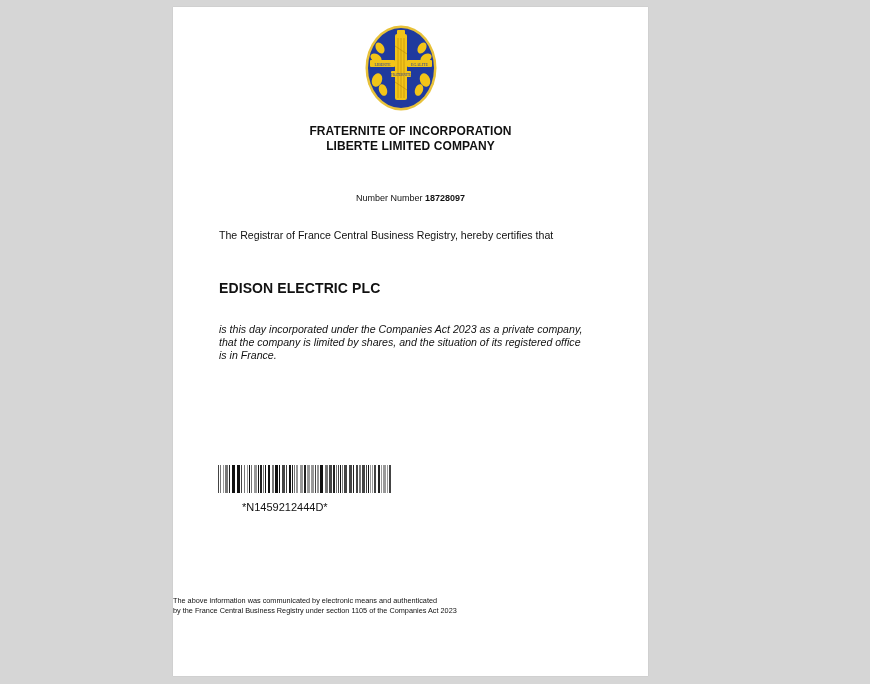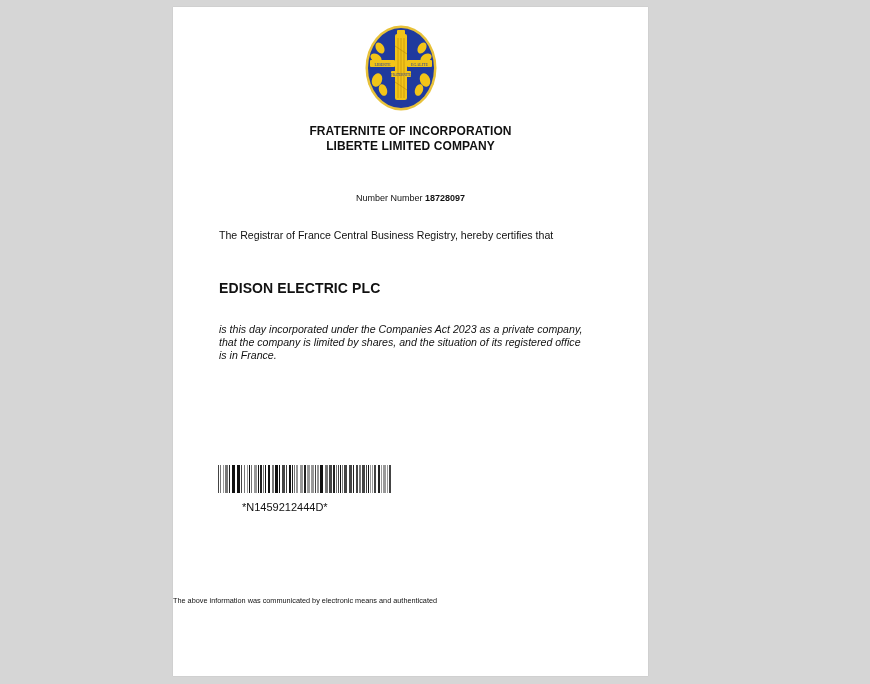--- a/index.html
+++ b/index.html
@@ -279,14 +279,15 @@
       <span style="width: 3px; background: rgb(153, 153, 153);"></span>
       <span style="width: 1px; background: rgb(255, 255, 255);"></span>
       <span style="width: 1px; background: rgb(153, 153, 153);"></span>
       <span style="width: 1px; background: rgb(255, 255, 255);"></span>
       <span style="width: 2px; background: rgb(68, 68, 68);"></span>
     </div>
   <div class="barcode-text">*N1459212444D*</div>
 
   <div class="footer">
     <div>The above information was communicated by electronic means and authenticated</div>
+    <div>by the France Central Business Registry under section 1105 of the Companies Act 2023</div>
   </div>
 </div>
 
 </body></html>

